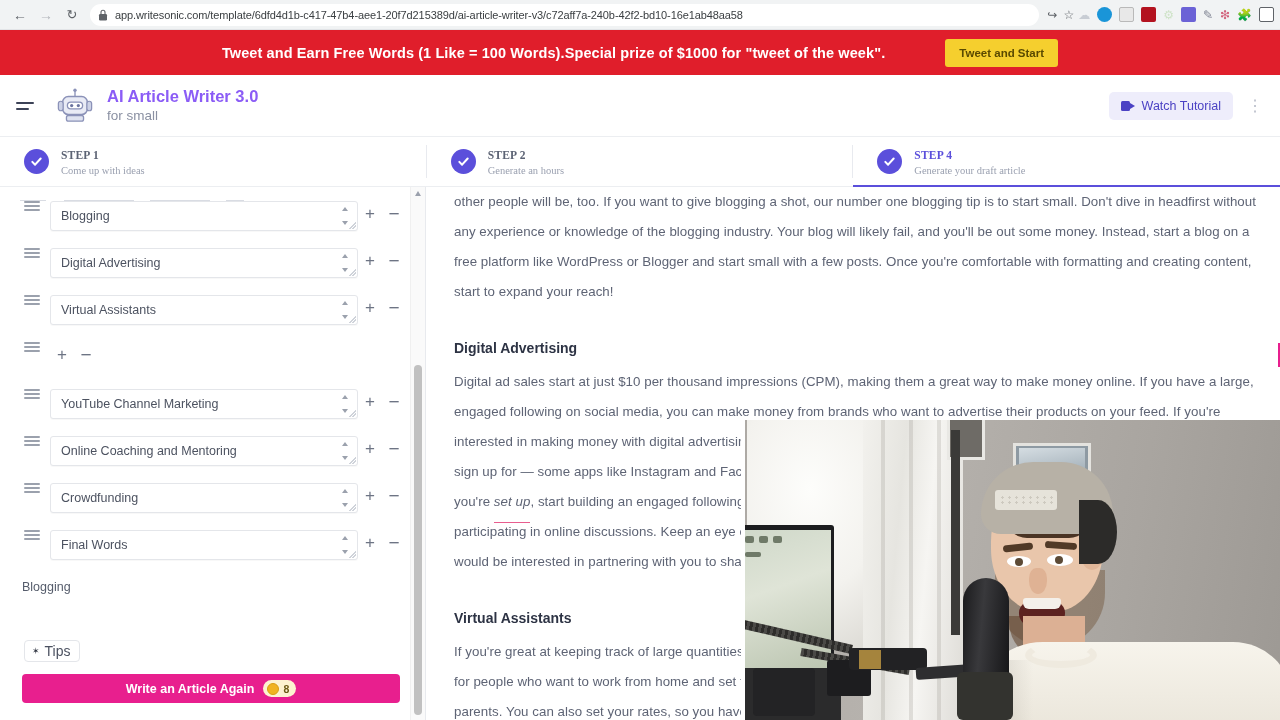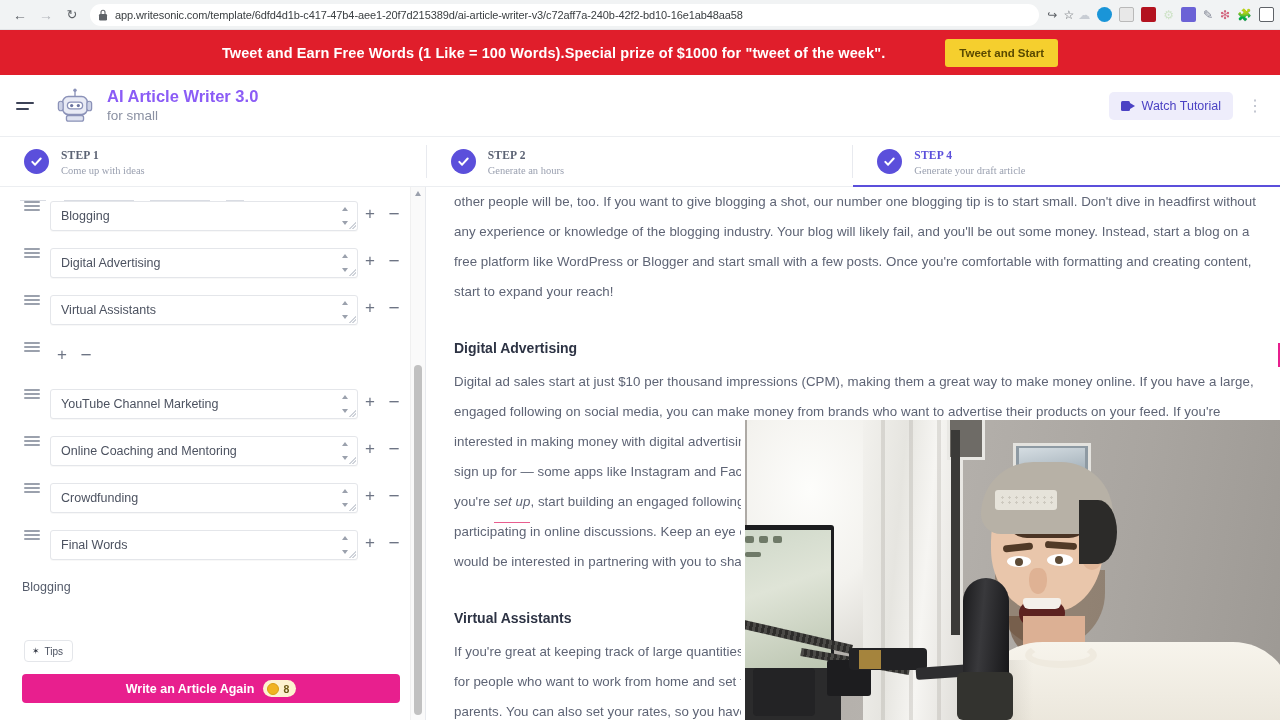--- a/index.html
+++ b/index.html
@@ -158,21 +158,21 @@
   .flag { width: 17px; height: 12px; margin-right: 9px; flex: none; border-radius: 1px; overflow: hidden; }
   .lang-value { font-size: 12.5px; color: #41475a; }
   .lang-caret { margin-left: auto; color: #9aa0ad; font-size: 11px; border-left: 1px solid #eceef1; padding-left: 10px; }
 
   .tips-btn {
     position: absolute; left: 24px; top: 453px; height: 22px;
     border: 1px solid #e4e6ea; border-radius: 4px; background: #ffffff;
     display: flex; align-items: center; gap: 5px; padding: 0 9px 0 7px; cursor: pointer;
   }
   .tips-btn .bulb { font-size: 9px; color: #2e3340; }
-  .tips-btn span.lbl { font-size: 10px; color: #4b5160; }
+  .tips-btn span.lbl { font-size: 14px; color: #4b5160; }
 
   .write-btn {
     position: absolute; left: 22px; top: 487px; width: 378px; height: 29px;
     background: #e81f8e; border: none; border-radius: 4px;
     display: flex; align-items: center; justify-content: center; gap: 9px;
     cursor: pointer;
   }
   .write-btn .lbl { color: #ffffff; font-size: 12.5px; font-weight: 700; }
   .coin-badge {
     background: #fdf3d0; border-radius: 9px; height: 17px;

